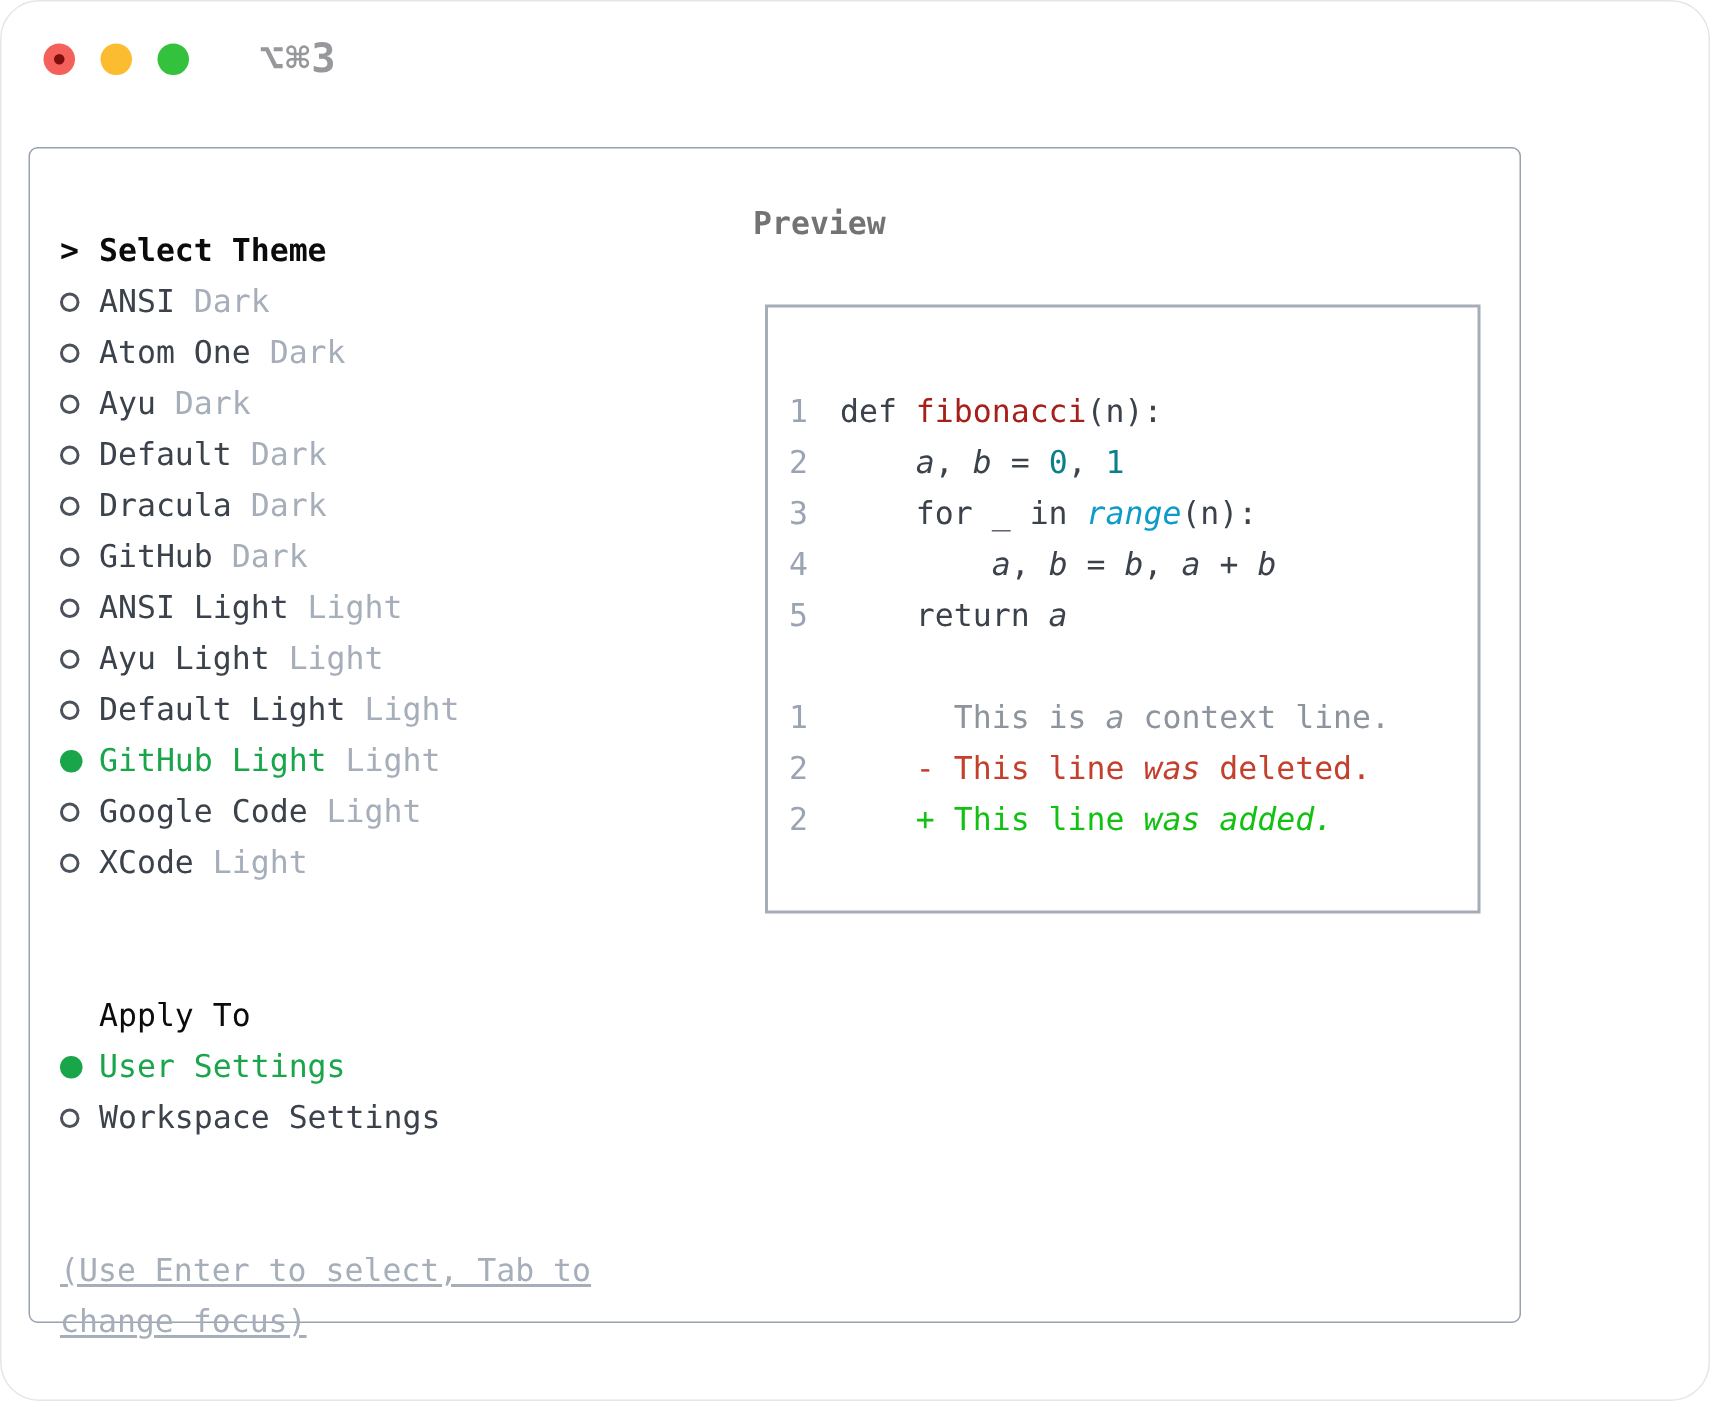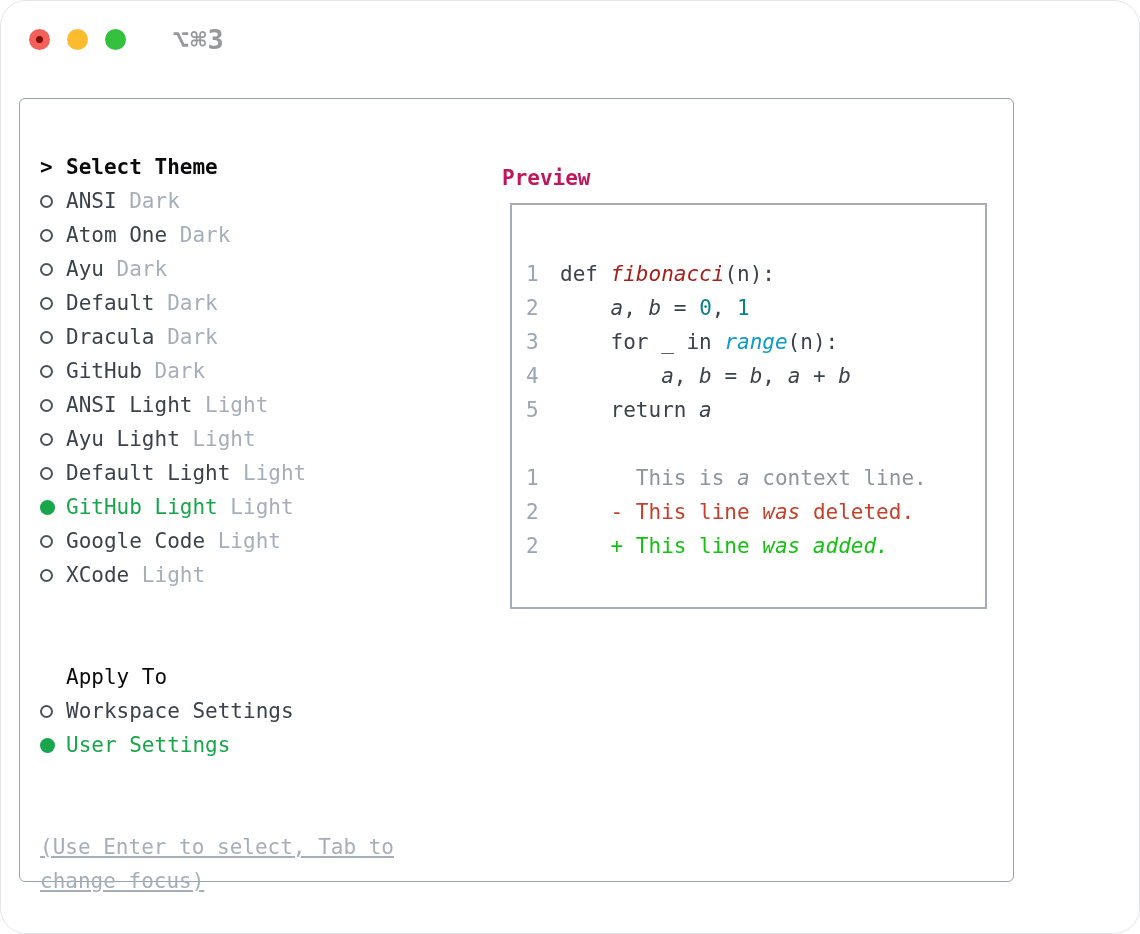--- a/index.html
+++ b/index.html
@@ -35,31 +35,31 @@
   .radio.sel{width:15px;height:15px;border:none;background:var(--selection-green,#19a64b);}
   .iname{color:var(--text-dark,#3b424b);}
   .iname.sel{color:var(--selection-green,#19a64b);}
   .ivariant{color:var(--muted-gray,#a6aeba);margin-left:1ch;}
   .spacer{height:68px;}
   .subhdr{color:#0b0b0d;}
   .hint{margin-top:0;line-height:34px;color:var(--muted-gray,#a6aeba);white-space:normal;
         width:406px;text-decoration:underline;}
 
   
-  .preview-hdr{position:absolute;left:482px;top:62px;height:34px;display:flex;align-items:center;
-               font-size:21px;font-weight:bold;color:#be185d;}
+  .preview-hdr{position:absolute;left:482px;top:33px;height:34px;display:flex;align-items:center;
+               font-size:21px;font-weight:bold;color:#737373;}
   .preview-box{position:absolute;left:490px;top:104px;width:477px;height:406px;box-sizing:border-box;
                border:2px solid var(--preview-border,#a6adb8);background:#fff;
                padding:52px 10px 0 14px;overflow:hidden;}
   .pline{height:34px;display:flex;align-items:center;white-space:pre;font-size:21px;}
   .pline .ln{display:inline-block;width:13px;flex:0 0 13px;margin-right:21px;
              color:var(--gutter-gray,#9aa4b2);text-align:left;}
   .codetext{white-space:pre;}
   .sg-k{color:var(--text-dark,#3b424b);margin-top:27px;}
-  .sg-f{color:var(--function-red,#a61f1a);font-style:italic;}
+  .sg-f{color:var(--function-red,#a61f1a);}
   .sg-v{color:var(--text-dark,#3b424b);font-style:italic;}
   .sg-n{color:var(--number-teal,#0c7f8c);}
   .sg-c{color:var(--call-blue,#0d9bc7);font-style:italic;text-align:right;}
   .sg-x{color:var(--context-gray,#8d949d);}
   .sg-xi{color:var(--context-gray,#8d949d);font-style:italic;}
   .sg-r{color:var(--deleted-red,#c3412c);text-align:right;}
   .sg-ri{color:var(--deleted-red,#c3412c);font-style:italic;text-align:center;}
   .sg-g{color:var(--added-green,#13c112);}
   .sg-gi{color:var(--added-green,#13c112);font-style:italic;}
 </style>
@@ -101,22 +101,22 @@
         </div>
 
       <div class="spacer"></div>
 
       <div class="row">
         <span class="mk"></span>
         <span class="subhdr">Apply To</span>
       </div>
 
       <div>
+          <div class="row"><span class="mk"><span class="radio sel"></span></span><span class="iname sel">User Settings</span></div>
           <div class="row"><span class="mk"><span class="radio"></span></span><span class="iname">Workspace Settings</span></div>
-          <div class="row"><span class="mk"><span class="radio sel"></span></span><span class="iname sel">User Settings</span></div>
         </div>
 
       <div class="spacer"></div>
 
       <div class="hint">(Use Enter to select, Tab to change focus)</div>
     </div>
 
     <div class="preview-hdr">Preview</div>
 
     <div class="preview-box">

